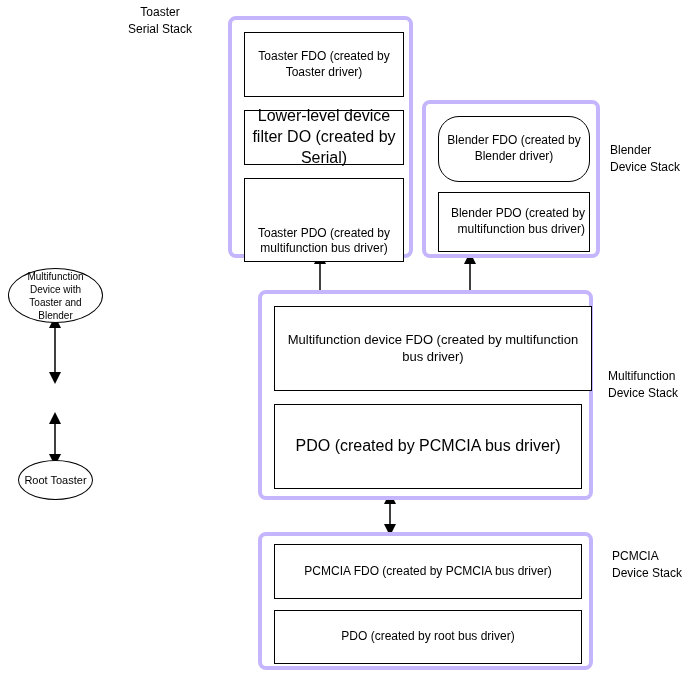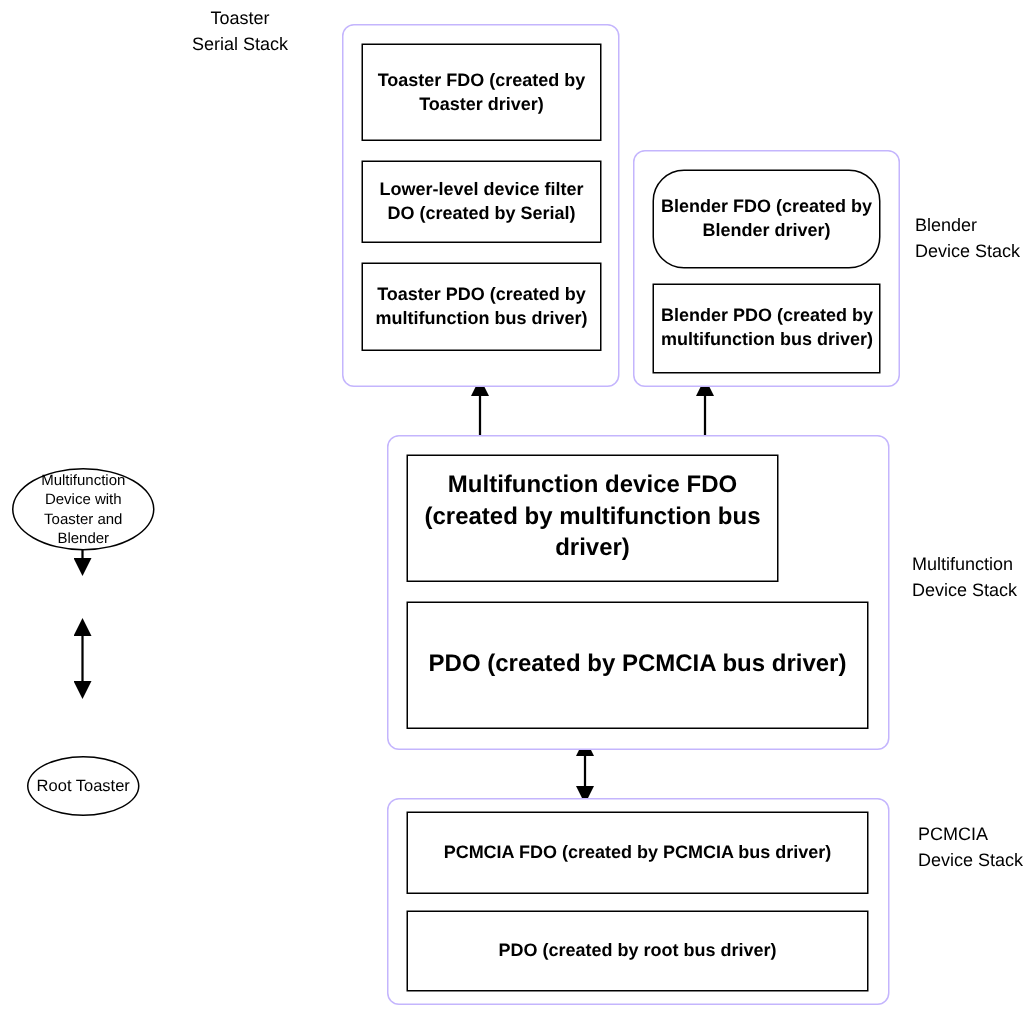--- a/index.html
+++ b/index.html
@@ -23,44 +23,42 @@
       background: #fff;
       text-align: center;
       display: flex;
       align-items: center;
       justify-content: center;
       padding: 4px;
       line-height: 1.3;
     }
     .stack-container {
       position: absolute;
-      border: 1px solid #c4b5fd;
+      border: 4px solid #c4b5fd;
       border-radius: 8px;
       background: #fff;
-      font-weight: bold;
     }
     .label {
       position: absolute;
       text-align: left;
       line-height: 1.4;
       font-size: 12px;
     }
     .ellipse {
       position: absolute;
       border: 1px solid #000;
       border-radius: 50%;
       background: #fff;
       display: flex;
       align-items: center;
       justify-content: center;
       text-align: center;
       padding: 4px;
       font-size: 11px;
       line-height: 1.3;
-      margin-top: 44px;
     }
     svg.arrows {
       position: absolute;
       top: 0;
       left: 0;
       width: 690px;
       height: 679px;
       pointer-events: none;
     }
   </style>
@@ -100,26 +98,26 @@
 Serial Stack</div>
 
   <div class="stack-container" style="left: 228px; top: 16px; width: 185px; height: 242px;">
 
     <div class="box" style="left: 12px; top: 12px; width: 160px; height: 65px; font-size: 12px;">
       <span>Toaster FDO
 (created by Toaster
 driver)</span>
     </div>
 
-    <div class="box" style="left: 12px; top: 90px; width: 160px; height: 55px; font-size: 12px;">
+    <div class="box" style="left: 12px; top: 90px; width: 160px; height: 55px; font-size: 16px;">
       <span>Lower-level device filter
 DO (created by Serial)</span>
     </div>
 
-    <div class="box" style="left: 12px; top: 158px; width: 160px; height: 59px; font-size: 12px;">
+    <div class="box" style="left: 12px; top: 158px; width: 160px; height: 84px; font-size: 12px; align-items: flex-end;">
       <span>Toaster PDO
 (created by multifunction
 bus driver)</span>
     </div>
   </div>
 
   <div class="label" style="left: 610px; top: 142px; white-space: pre-line; text-align: left;">Blender
 Device Stack</div>
 
   <div class="stack-container" style="left: 422px; top: 100px; width: 178px; height: 158px;">
@@ -134,21 +132,21 @@
 (created by
 multifunction bus driver)</span>
     </div>
   </div>
 
   <div class="label" style="left: 608px; top: 340px; white-space: pre-line; text-align: left; margin-top: 28px;">Multifunction
 Device Stack</div>
 
   <div class="stack-container" style="left: 258px; top: 290px; width: 335px; height: 210px;">
 
-    <div class="box" style="left: 12px; top: 12px; width: 248px; height: 85px; font-size: 16px;">
+    <div class="box" style="left: 12px; top: 12px; width: 318px; height: 85px; font-size: 13px;">
       <span>Multifunction device
 FDO (created by
 multifunction bus driver)</span>
     </div>
 
     <div class="box" style="left: 12px; top: 110px; width: 308px; height: 85px; font-size: 16px;">
       <span>PDO
 (created by PCMCIA
 bus driver)</span>
     </div>

